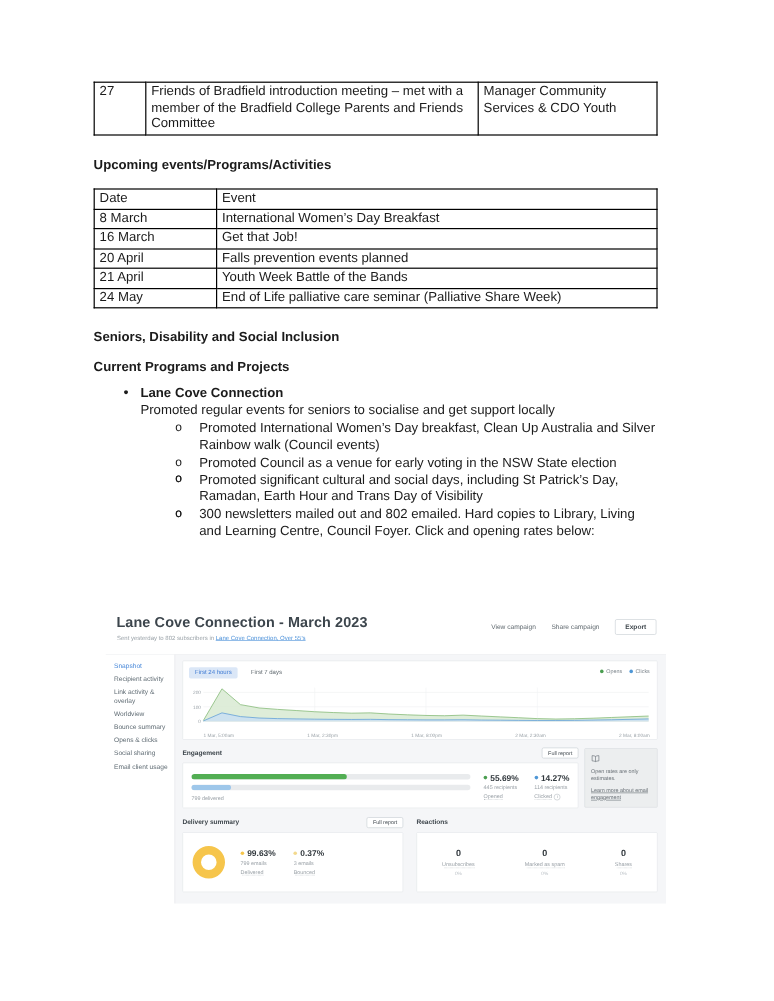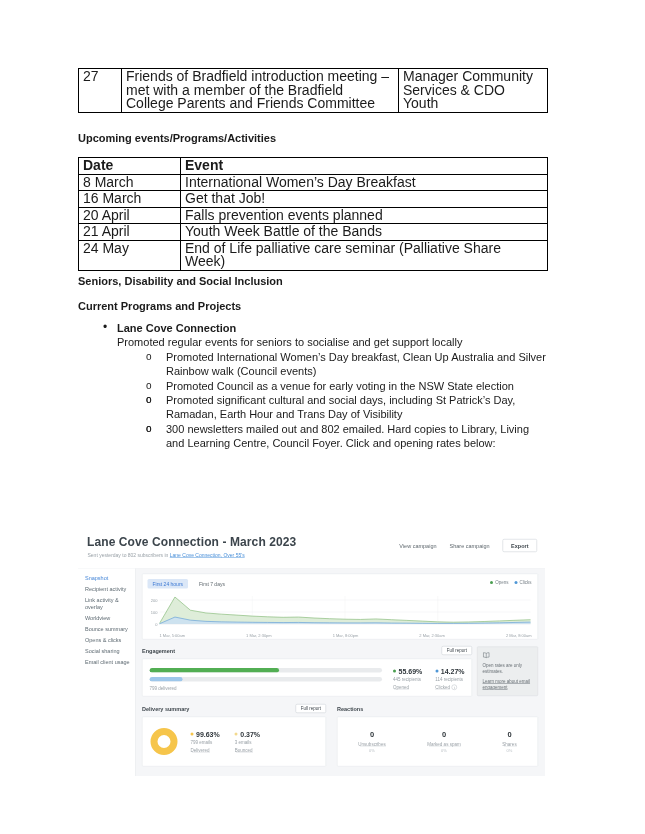--- a/index.html
+++ b/index.html
@@ -1,38 +1,38 @@
 <!DOCTYPE html>
 <html><head>
 <meta charset="utf-8">
 <style>
   html,body{margin:0;padding:0;background:#fff;}
   body{font-family:"Liberation Sans", sans-serif; color:#1b1b1b;}
   .page{position:relative;width:645px;height:834px;background:#fff;overflow:hidden;}
 
   
   .doc-abs{position:absolute;left:78px;width:470px;}
-  table.doc{border-collapse:collapse;width:100%;font-size:14px;line-height:13.5px;}
+  table.doc{border-collapse:collapse;width:100%;font-size:11px;line-height:13.5px;}
   table.doc td,table.doc th{border:1px solid #000;padding:1px 4px;vertical-align:top;text-align:left;}
   .t1-num{width:34px;}
   .t1-desc{width:268px;margin-top:16px;}
   .doc-h{font-size:11px;font-weight:700;line-height:13px;}
-  table.doc th{font-weight:700;}
+  table.doc th{font-weight:400;}
   .ev-date{width:93px;}
 
   .bullets{position:absolute;left:95px;top:321px;width:452px;font-size:11px;line-height:14.4px;}
   .lvl1{position:relative;padding-left:22px;}
   .lvl1 .mk{position:absolute;left:8px;top:-1px;font-size:12px;}
   .lvl1 .btitle{font-weight:700;}
   .lvl2{position:relative;padding-left:71px;margin-top:0;}
   .lvl2 .mk{position:absolute;left:51px;font-size:10px;}
   .lvl2-item{width:381px;}
 
   
-  .dashboard{position:absolute;left:78px;top:506px;width:467px;height:247px;overflow:hidden;margin-top:23px;}
+  .dashboard{position:absolute;left:88px;top:506px;width:467px;height:247px;overflow:hidden;}
   .dash-scale{width:934px;height:494px;transform:scale(0.5);transform-origin:0 0;background:#fff;}
 
   .dash-header{position:relative;height:78px;background:#fff;padding:0;}
   .dash-title{position:absolute;left:18px;top:12px;font-size:24px;font-weight:600;color:#3c454c;letter-spacing:.2px;}
   .dash-sub{position:absolute;left:19px;top:46px;font-size:10px;color:#9aa2a8;}
   .dash-sub a{color:#4a90d9;text-decoration:underline;}
   .dash-actions{position:absolute;right:16px;top:20px;display:flex;align-items:center;gap:26px;font-size:11px;color:#5f686e;}
   .btn-plain{cursor:pointer;background:none;border:none;font-size:11px;color:#5f686e;font-family:inherit;padding:0;}
   .btn-export{cursor:pointer;background:#fff;border:1px solid #c6ccd2;border-radius:3px;font-size:11px;color:#3f474d;font-family:inherit;padding:6px 16px;font-weight:600;}
 

